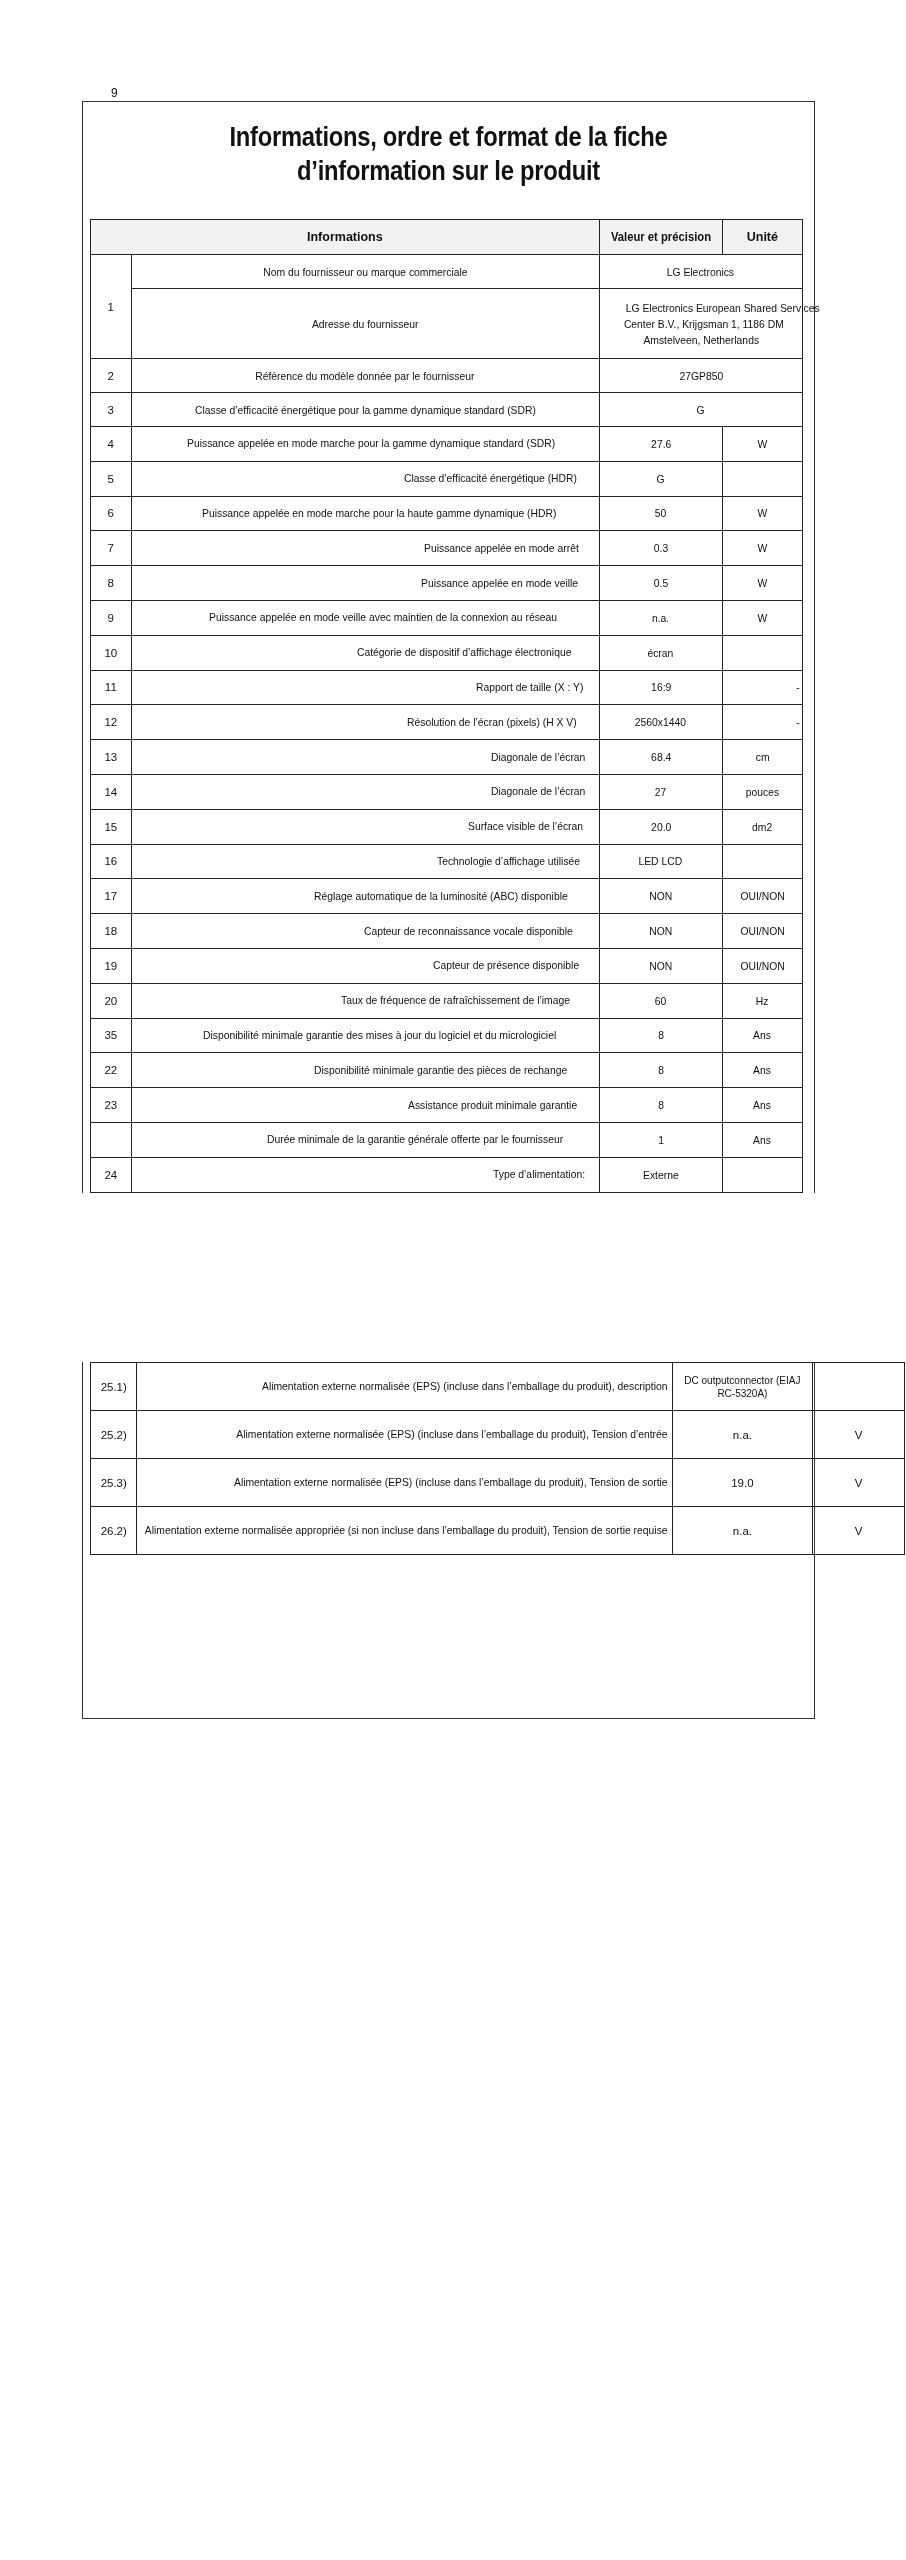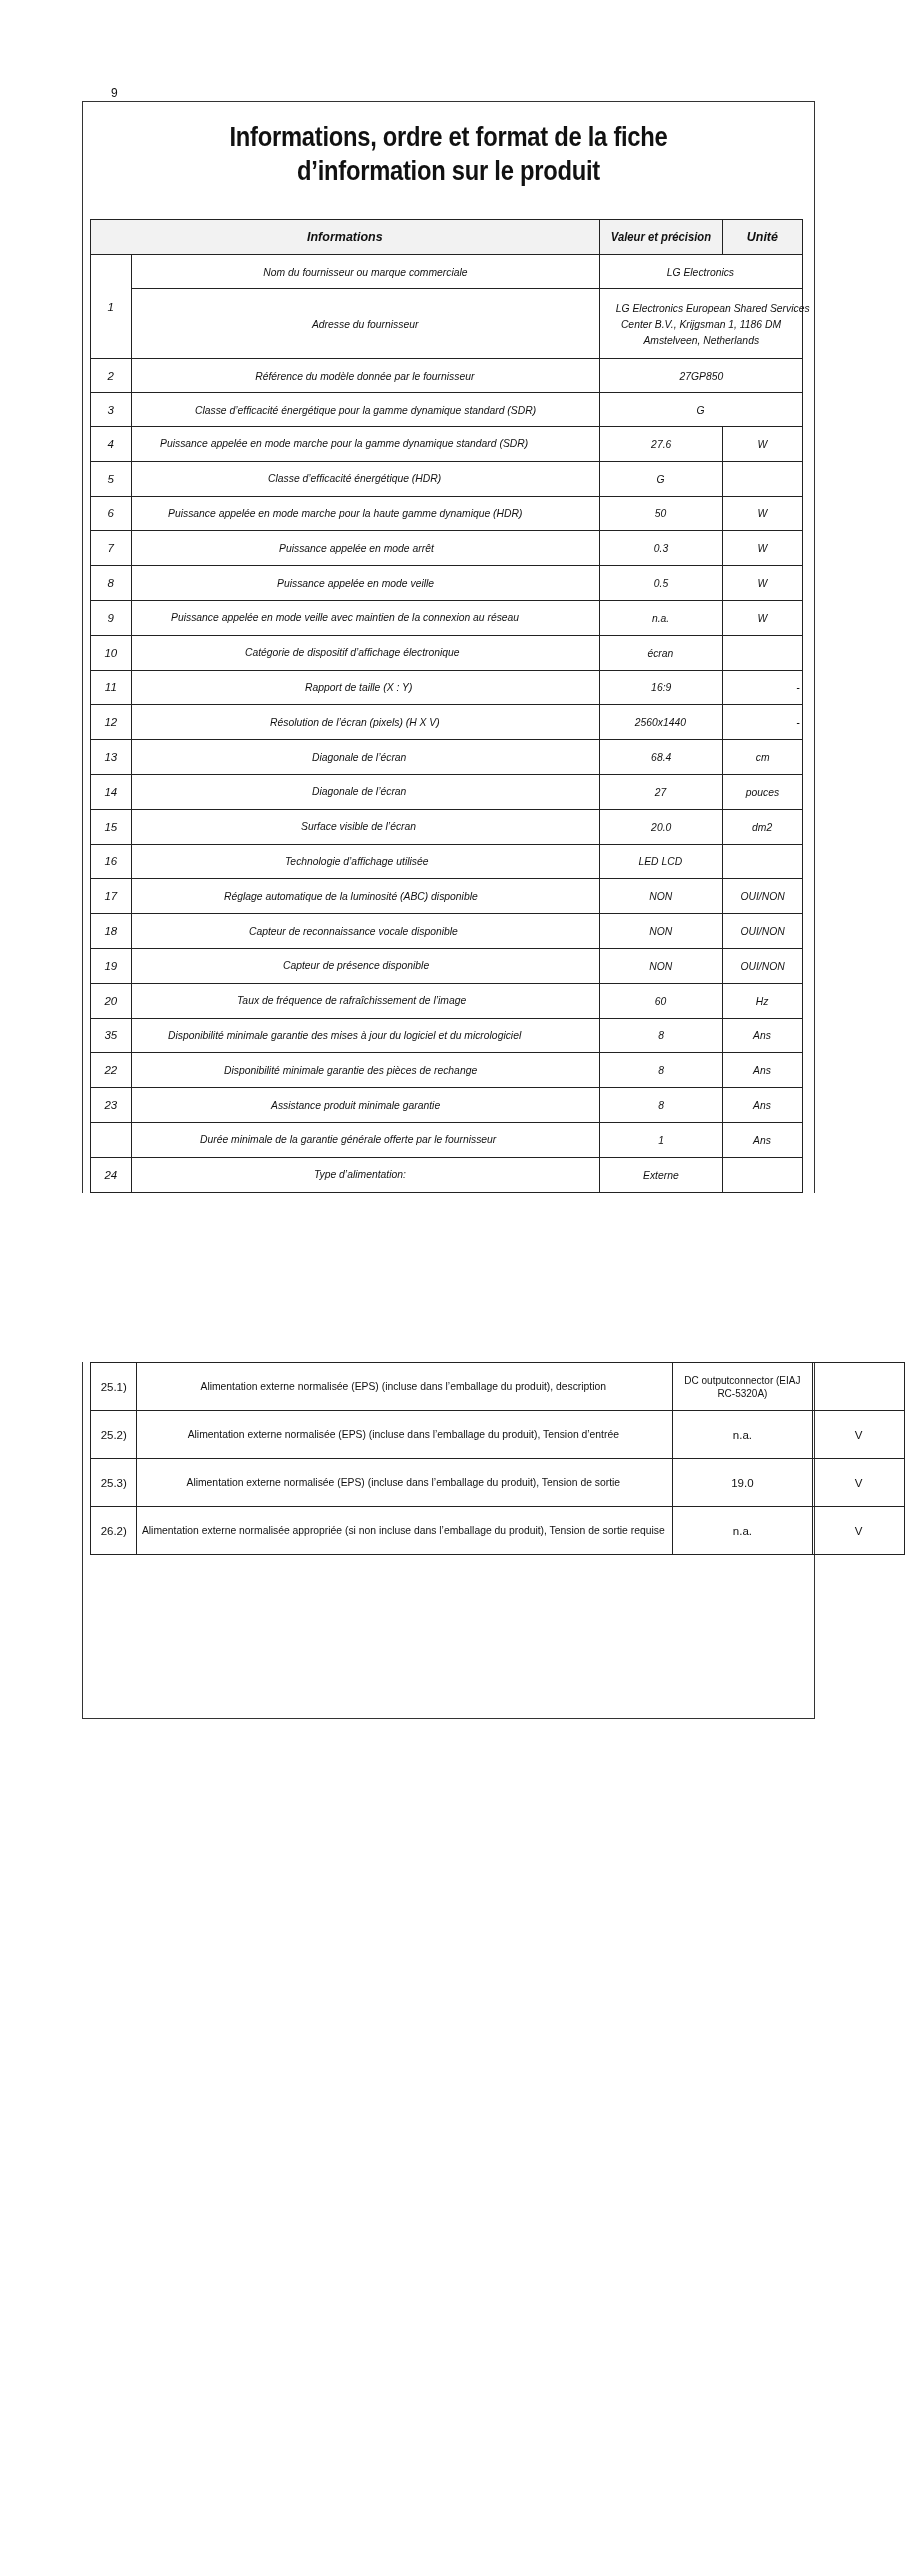--- a/index.html
+++ b/index.html
@@ -9,34 +9,34 @@
   .frame-top { position: absolute; left: 82px; top: 101px; width: 733px; height: 1092px;
                border: 1.5px solid #333; border-bottom: none; box-sizing: border-box; }
   .frame-bottom { position: absolute; left: 82px; top: 1362px; width: 733px; height: 357px;
                   border: 1.5px solid #333; border-top: none; box-sizing: border-box; }
   .title { position: absolute; left: 82px; top: 120px; width: 733px; text-align: center;
            font-size: 27px; font-weight: bold; line-height: 34px; letter-spacing: -0.3px;
            transform: scaleX(0.88); transform-origin: center; }
   table { position: absolute; left: 90px; border-collapse: collapse; table-layout: fixed;
           font-size: 11.5px; }
   td, th { border: 1.5px solid #222; padding: 0 3px; vertical-align: middle; }
-  .t1 { top: 219px; width: 713px; font-style: italic; }
+  .t1 { top: 219px; width: 713px; }
   .t2 { top: 1362px; width: 815px; }
   th { background: #f2f2f2; font-weight: bold; font-size: 12.5px; height: 34px; line-height: 15px; }
   .c-num { width: 39px; text-align: center; }
   .c-desc { width: 449px; }
   .c-val { width: 118px; text-align: center; }
   .c-unit { width: 77px; text-align: center; }
   tr.r { height: 34.8px; }
   tr.r2 { height: 48px; }
   .center { text-align: center; }
-  .desc { text-align: center; padding-left: 2px; line-height: 15px; }
+  .desc { text-align: right; padding-left: 2px; line-height: 15px; }
   .right { text-align: right; padding-right: 2px; }
   .val-small { font-size: 10px; line-height: 13px; }
-  .addr { line-height: 16px; padding: 4px 5px; }
+  .addr { line-height: 16px; padding: 4px 15px; }
   .cond { display:inline-block; transform: scaleX(0.9); transform-origin: left center; white-space: nowrap; }
   .condc { display:inline-block; transform: scaleX(0.9); transform-origin: center; white-space: nowrap; }
 </style>
 </head>
 <body>
 
 <div class="page-num">9</div>
 <div class="frame-top"></div>
 <div class="frame-bottom"></div>
 

